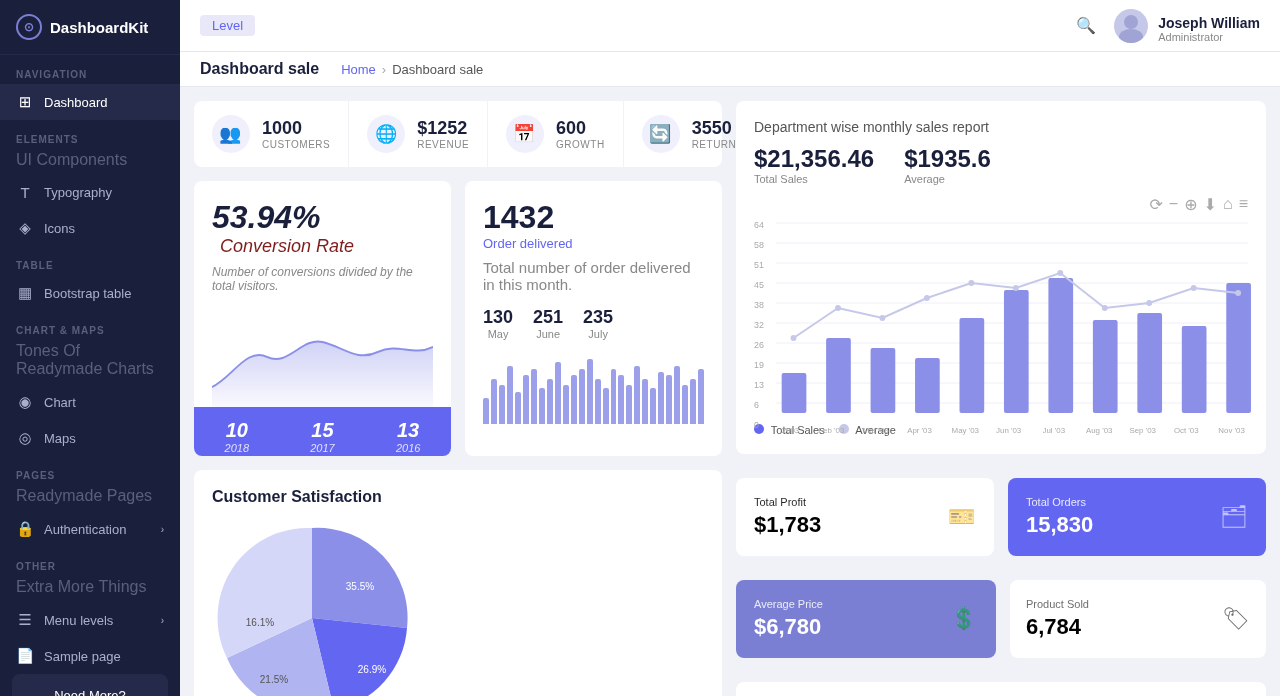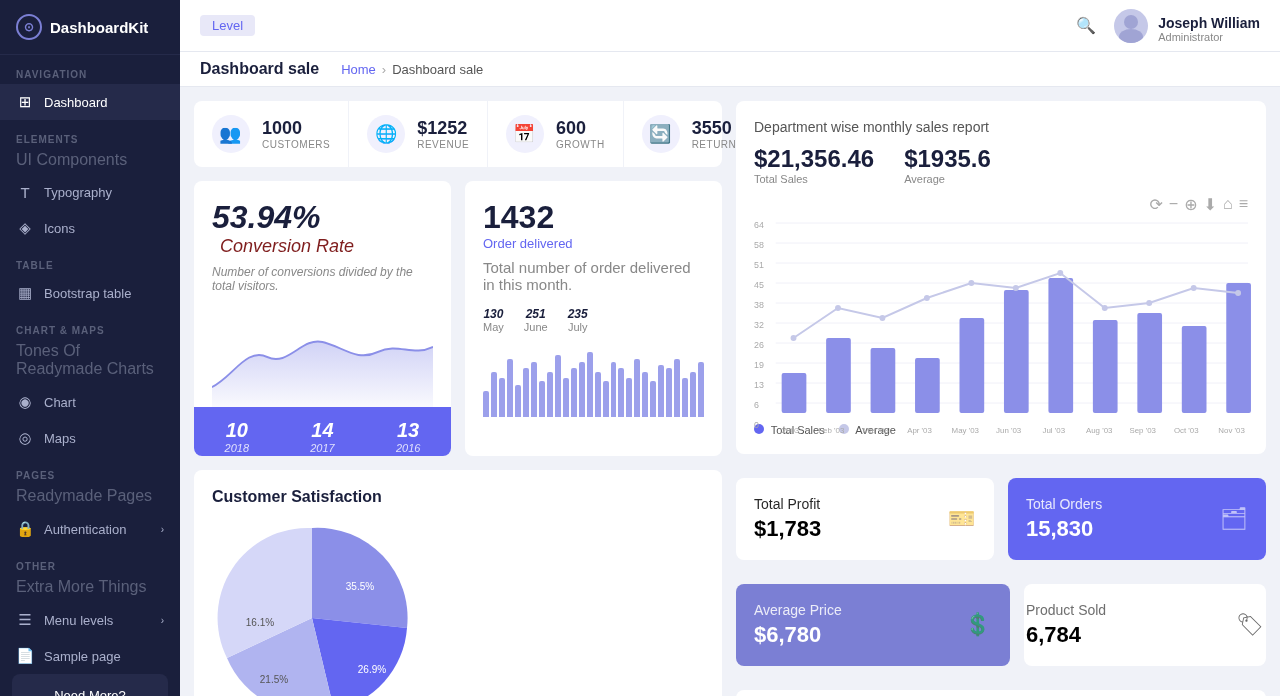--- a/index.html
+++ b/index.html
@@ -67,21 +67,21 @@
     .conv-footer { display: flex; justify-content: space-around; background: #6366f1; border-radius: 0 0 8px 8px; margin: 0 -18px -18px; padding: 12px 0; }
     .conv-foot-item { text-align: center; color: #fff; }
     .conv-foot-num { font-size: 20px; font-weight: 700; }
     .conv-foot-year { font-size: 11px; opacity: 0.8; }
 
     .order-num { font-size: 32px; font-weight: 700; color: #1a1f3c; }
     .order-label { font-size: 13px; color: #6366f1; margin-bottom: 8px; }
     .order-desc { font-size: 15px; color: #888; margin-bottom: 14px; }
     .order-stats { display: flex; gap: 20px; margin-bottom: 14px; }
     .order-stat { text-align: center; }
-    .order-stat-val { font-size: 12px; font-weight: 700; color: #1a1f3c; font-style: italic; }
+    .order-stat-val { font-size: 18px; font-weight: 700; color: #1a1f3c; }
     .order-stat-label { font-size: 11px; color: #888; }
     .order-bars { display: flex; align-items: flex-end; gap: 2px; height: 70px; }
     .order-bar { flex: 1; background: #8b8fe8; border-radius: 2px 2px 0 0; opacity: 0.85; }
 
     
     .csat-card { }
     .csat-title { font-size: 16px; font-weight: 700; color: #1a1f3c; margin-bottom: 12px; }
     .csat-desc { font-size: 12px; color: #888; margin-bottom: 14px; }
     .csat-body { display: flex; align-items: center; gap: 20px; }
     .csat-legend { display: flex; flex-direction: column; gap: 6px; }
@@ -98,22 +98,22 @@
     .chart-toolbar span { cursor: pointer; }
     .dept-chart-area { position: relative; height: 200px; }
     .dept-chart-legend { display: flex; gap: 14px; margin-top: 6px; font-size: 11px; color: #555; }
     .dept-legend-dot { width: 10px; height: 10px; border-radius: 50%; display: inline-block; margin-right: 4px; }
 
     
     .bottom-stats { display: flex; gap: 14px; }
     .profit-card { flex: 1; background: #fff; border-radius: 8px; padding: 18px; display: flex; align-items: center; justify-content: space-between; }
     .orders-stat-card { flex: 1; background: #6366f1; border-radius: 8px; padding: 18px; display: flex; align-items: center; justify-content: space-between; color: #fff; }
     .avg-price-card { flex: 1; background: #7b7fd4; border-radius: 8px; padding: 18px; display: flex; align-items: center; justify-content: space-between; color: #fff; }
-    .product-sold-card { flex: 1; background: #fff; border-radius: 8px; padding: 2px; display: flex; align-items: center; justify-content: space-between; }
-    .stat-card-label { font-size: 14px; opacity: 0.85; margin-bottom: 4px; }
+    .product-sold-card { flex: 1; background: #fff; border-radius: 8px; padding: 16px; display: flex; align-items: center; justify-content: space-between; }
+    .stat-card-label { font-size: 11px; opacity: 0.85; margin-bottom: 4px; }
     .stat-card-val { font-size: 22px; font-weight: 700; }
     .stat-card-icon { font-size: 22px; opacity: 0.6; }
 
     
     .feeds-card { background: #fff; border-radius: 8px; padding: 16px; }
     .feeds-title { font-size: 15px; font-weight: 700; color: #1a1f3c; margin-bottom: 10px; }
 
     
     svg { overflow: visible; }
 
@@ -285,21 +285,21 @@
               <path d="M0,80 C30,70 50,40 80,50 C110,60 130,30 160,35 C190,40 210,55 240,45 C270,35 290,50 320,40 L320,100 L0,100 Z" fill="url(#convGrad)" stroke="none"></path>
               <path d="M0,80 C30,70 50,40 80,50 C110,60 130,30 160,35 C190,40 210,55 240,45 C270,35 290,50 320,40" fill="none" stroke="#8b8fe8" stroke-width="2"></path>
             </svg>
           </div>
           <div class="conv-footer">
             <div class="conv-foot-item">
               <div class="conv-foot-num">10</div>
               <div class="conv-foot-year">2018</div>
             </div>
             <div class="conv-foot-item">
-              <div class="conv-foot-num">14</div>
+              <div class="conv-foot-num">15</div>
               <div class="conv-foot-year">2017</div>
             </div>
             <div class="conv-foot-item">
               <div class="conv-foot-num">13</div>
               <div class="conv-foot-year">2016</div>
             </div>
           </div>
         </div>
 
         <div class="card orders-card">

